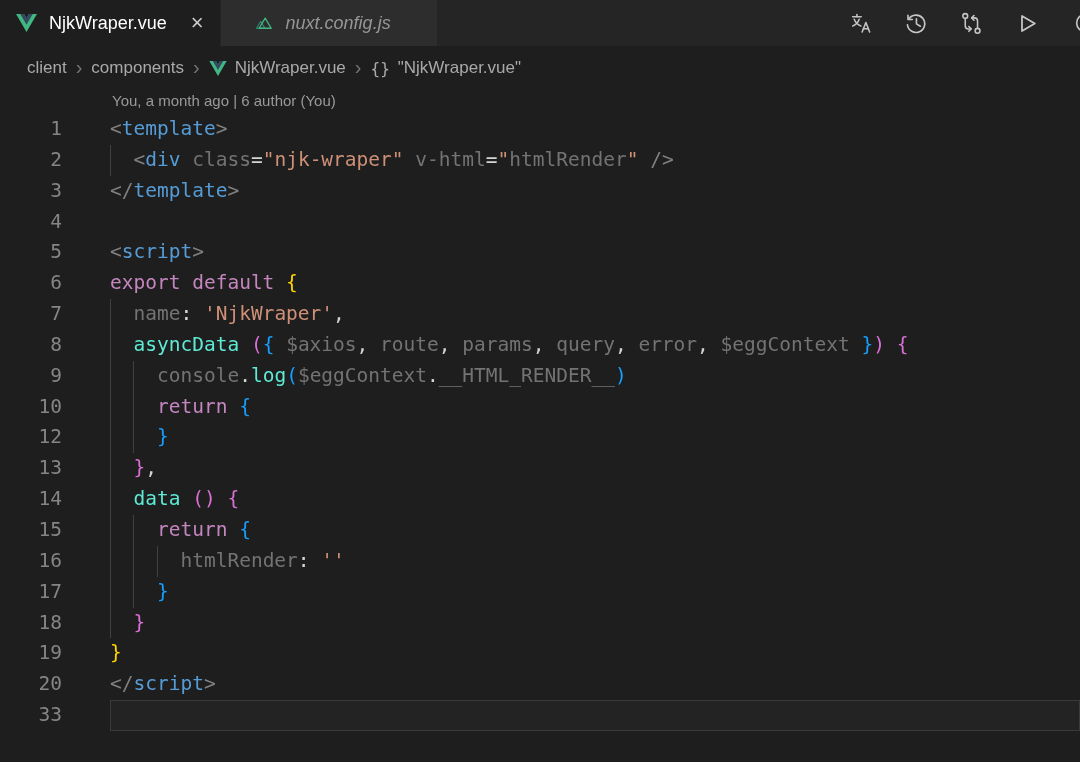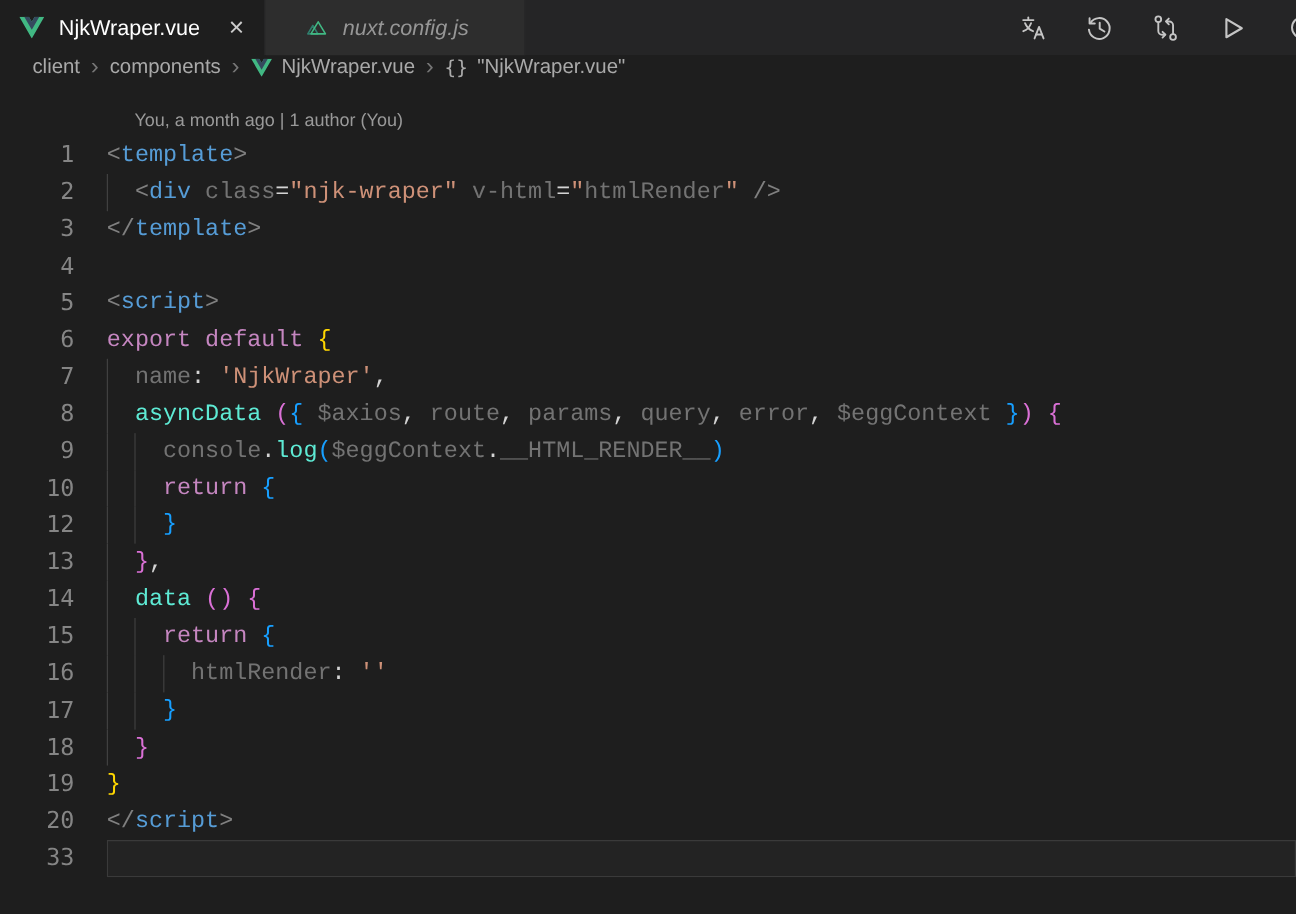--- a/index.html
+++ b/index.html
@@ -22,35 +22,35 @@
   .tab.active { background:#1e1e1e; color:#ffffff; }
   .tab:not(.active){ padding-right:46px; padding-left:32px;justify-content:space-between; }
   .tab.italic .tab-label { font-style:italic; }
   .tab-icon { display:flex; align-items:center; }
   .tab-close { font-size:22px; color:#cccccc; margin-left:12px; line-height:1; }
   .actions { margin-left:auto; display:flex; align-items:center; gap:29px; }
   .action { width:26px; height:26px; display:flex; align-items:center; justify-content:center; cursor:pointer; }
   .action:last-child { margin-right:-14px; }
   
   .breadcrumbs {
-    height:44px; display:flex; align-items:flex-start; gap:9px;
+    height:44px; display:flex; align-items:center; gap:9px;
     padding-left:27px; background:#1e1e1e; color:#a9a9a9; font-size:17px;
   }
   .crumb { display:flex; align-items:center; gap:8px; cursor:pointer; white-space:nowrap; }
   .crumb-sep { color:#767676; font-size:20px; line-height:1; padding-bottom:2px; }
   .braces-glyph { color:#ababab; font-family:"DejaVu Sans Mono",monospace; font-size:16px; }
   
   .codelens {
     margin-left:112px; height:24px; line-height:22px;
     font-size:15px; color:#999999; cursor:pointer; white-space:nowrap;
   }
   .code { font-family:"DejaVu Sans Mono", monospace; font-size:19.5px; }
   .line { display:flex; height:30.85px; line-height:30.85px; }
   .ln { width:62px; flex:none; text-align:right; color:#858585; user-select:none; }
-  .lc { margin-left:27px; position:relative; white-space:pre; flex:1; color:#d4d4d4;font-family:Liberation Mono, monospace; }
+  .lc { margin-left:48px; position:relative; white-space:pre; flex:1; color:#d4d4d4; }
   .line.cur .lc { background:#232323; box-shadow:inset 0 0 0 1px #3a3a3a; }
   .guide { position:absolute; top:0; bottom:0; width:1px; background:#404040; }
   .pu{color:#808080} .tag{color:#569cd6} .at{color:#737373} .st{color:#ce9178}
   .kw{color:#c586c0} .fn{color:#5eead4} .fg{color:#d4d4d4}
   .b1{color:#ffd700} .b2{color:#da70d6} .b3{color:#179fff}
 </style>
 </head>
 <body>
 
 <div class="tabbar">
@@ -147,21 +147,21 @@
       <span>NjkWraper.vue</span>
     </span>
     <span class="crumb-sep">›</span>
     <span class="crumb">
       <span class="braces-glyph">{}</span>
       <span>"NjkWraper.vue"</span>
     </span>
   </div>
 
 <div class="editor">
-  <div class="codelens">You, a month ago | 1 author (You)</div>
+  <div class="codelens">You, a month ago | 6 author (You)</div>
   <div class="code">
       <div class="line">
         <div class="ln">1</div>
         <div class="lc"><span></span><span class="pu">&lt;</span><span class="tag">template</span><span class="pu">&gt;</span></div>
       </div>
       <div class="line">
         <div class="ln">2</div>
         <div class="lc"><span class="guide" style="left:0ch"></span><span>  </span><span class="pu">&lt;</span><span class="tag">div</span><span class="fg"> </span><span class="at">class</span><span class="fg">=</span><span class="st">"njk-wraper"</span><span class="fg"> </span><span class="at">v-html</span><span class="fg">=</span><span class="st">"</span><span class="at">htmlRender</span><span class="st">"</span><span class="fg"> </span><span class="pu">/&gt;</span></div>
       </div>
       <div class="line">

